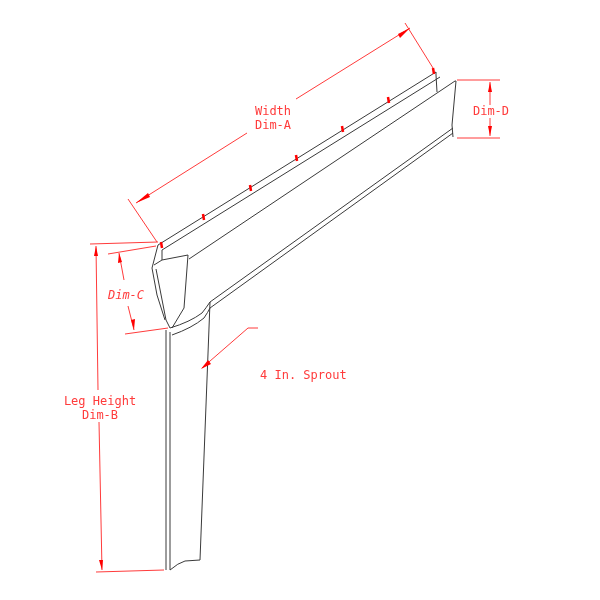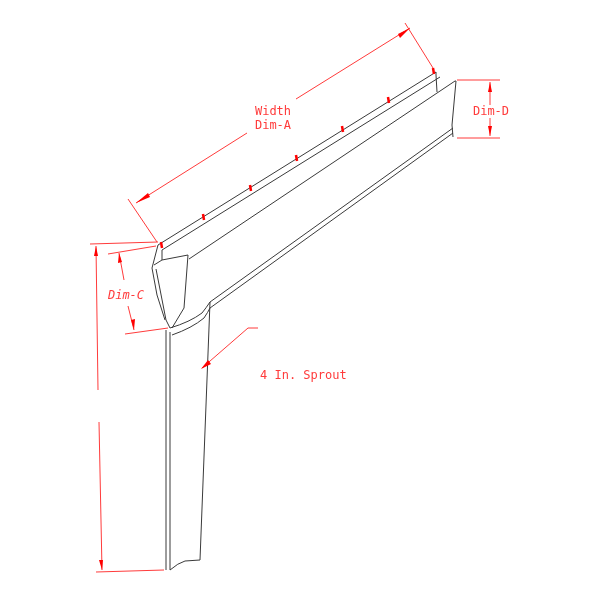--- a/index.html
+++ b/index.html
@@ -99,13 +99,17 @@
     </g>
   </svg>
 
   <div class="lbl" style="left:246px; top:104px; width:54px;">
     <div>Width</div>
     <div>Dim-A</div>
   </div>
   <div class="lbl" style="left:470px; top:104px; width:42px;">Dim-D</div>
   <div class="lbl" style="left:104px; top:288px; width:44px;font-style:italic;">Dim-C</div>
   <div class="lbl" style="left:260px; top:320px; width:98px; text-align:left;margin-top:48px;">4 In. Sprout</div>
+  <div class="lbl" style="left:56px; top:394px; width:88px;">
+    <div>Leg Height</div>
+    <div>Dim-B</div>
+  </div>
 </div>
 
 </body></html>

